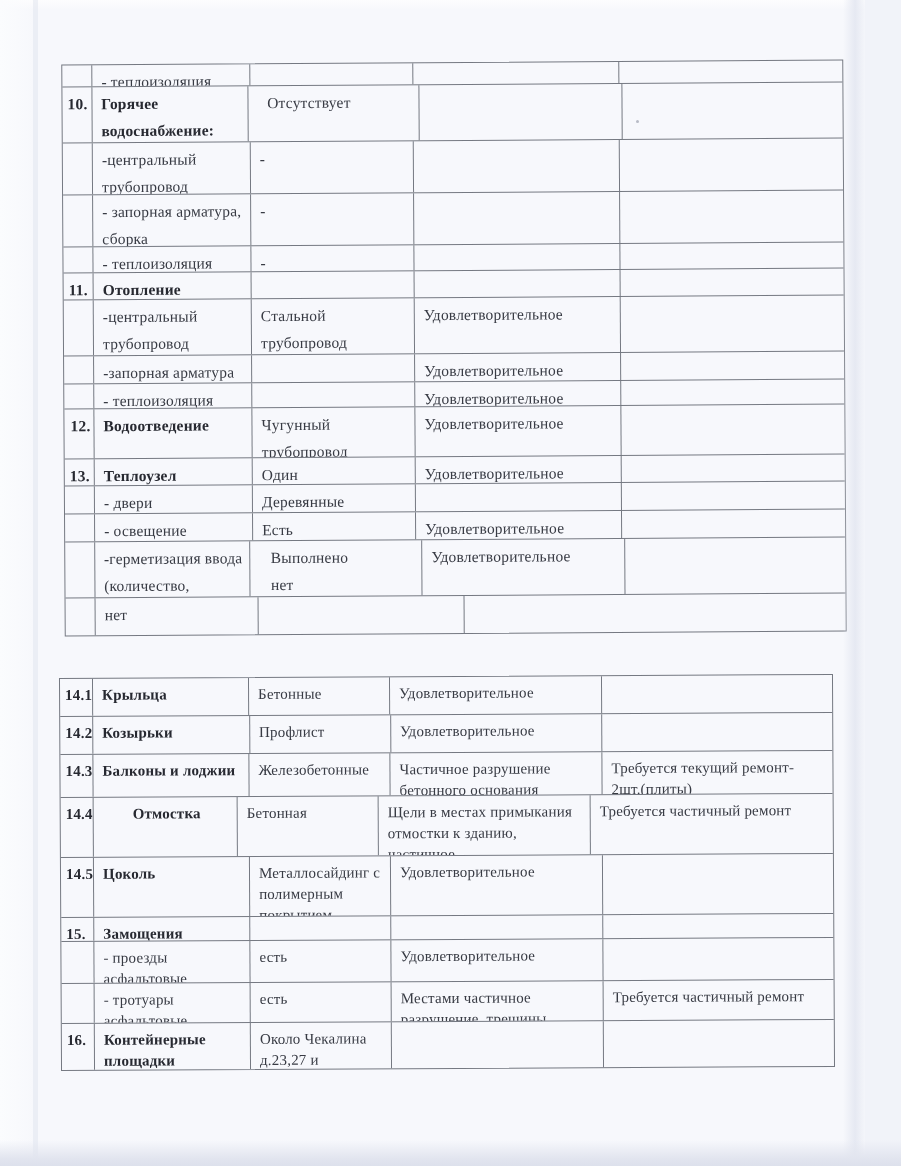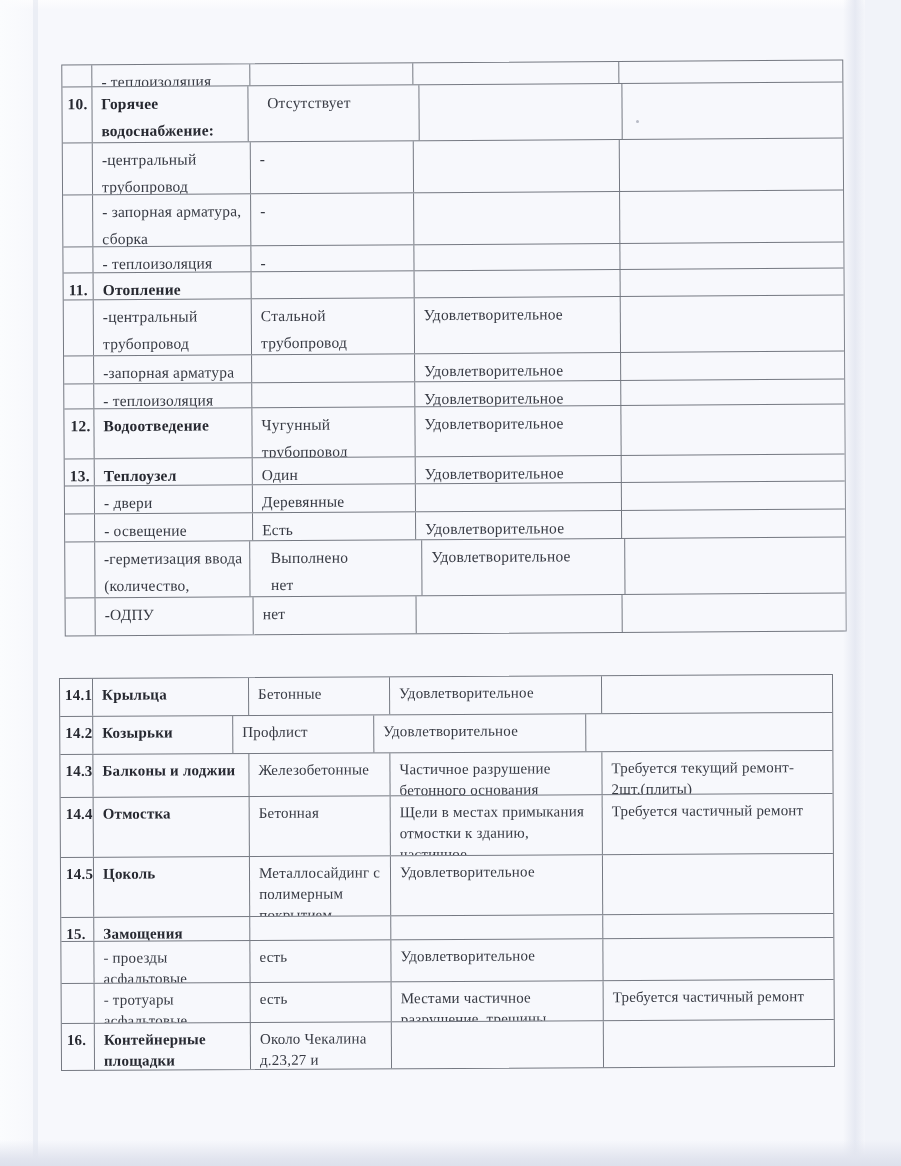--- a/index.html
+++ b/index.html
@@ -152,53 +152,52 @@
       <div class="trow" style="height: 56px;">
         <div class="tcell c0" style="width: 30px;"></div>
         <div class="tcell c1" style="width: 158px;">-герметизация ввода (количество, транзит)</div>
         <div class="tcell c2" style="width: 163px; margin-left: 11px;">Выполнено
 нет</div>
         <div class="tcell c3" style="width: 206px;">Удовлетворительное</div>
         <div class="tcell c4" style="width: 223px;"></div>
       </div>
       <div class="trow" style="height: 37px;">
         <div class="tcell c0" style="width: 30px;"></div>
-        <div class="tcell c1" style="width: 158px;">-ОДПУ</div>
         <div class="tcell c2" style="width: 163px;">нет</div>
         <div class="tcell c3" style="width: 206px;"></div>
         <div class="tcell c4" style="width: 223px;"></div>
       </div>
     </div>
   <div class="table-wrap t2" style="left: 60px; top: 676px; width: 772px;">
       <div class="trow section" style="height: 38px;">
         <div class="tcell c0" style="width: 33px;">14.1</div>
         <div class="tcell c1" style="width: 156px;">Крыльца</div>
         <div class="tcell c2" style="width: 141px;">Бетонные</div>
         <div class="tcell c3" style="width: 212px;">Удовлетворительное</div>
         <div class="tcell c4" style="width: 230px;"></div>
       </div>
       <div class="trow section" style="height: 38px;">
         <div class="tcell c0" style="width: 33px;">14.2</div>
-        <div class="tcell c1" style="width: 140px;">Козырьки</div>
+        <div class="tcell c1" style="width: 157px;">Козырьки</div>
         <div class="tcell c2" style="width: 141px;"> Профлист</div>
         <div class="tcell c3" style="width: 212px;">Удовлетворительное</div>
         <div class="tcell c4" style="width: 230px;"></div>
       </div>
       <div class="trow section" style="height: 43px;">
         <div class="tcell c0" style="width: 33px;">14.3</div>
         <div class="tcell c1" style="width: 156px;">Балконы и лоджии</div>
         <div class="tcell c2" style="width: 141px;">Железобетонные</div>
         <div class="tcell c3" style="width: 212px;">Частичное разрушение
 бетонного основания</div>
         <div class="tcell c4" style="width: 230px;">Требуется текущий ремонт-
 2шт.(плиты)</div>
       </div>
       <div class="trow section" style="height: 60px;">
         <div class="tcell c0" style="width: 33px;">14.4</div>
-        <div class="tcell c1" style="width: 156px;">Отмостка</div>
+        <div class="tcell c1" style="width: 144px; text-align: center;">Отмостка</div>
         <div class="tcell c2" style="width: 141px;">Бетонная</div>
         <div class="tcell c3" style="width: 212px;">Щели в местах примыкания
 отмостки к зданию, частичное
 разрушение отмостки</div>
         <div class="tcell c4" style="width: 230px;">Требуется  частичный  ремонт</div>
       </div>
       <div class="trow section" style="height: 60px;">
         <div class="tcell c0" style="width: 33px;">14.5</div>
         <div class="tcell c1" style="width: 156px;">Цоколь</div>
         <div class="tcell c2" style="width: 141px;">Металлосайдинг с

